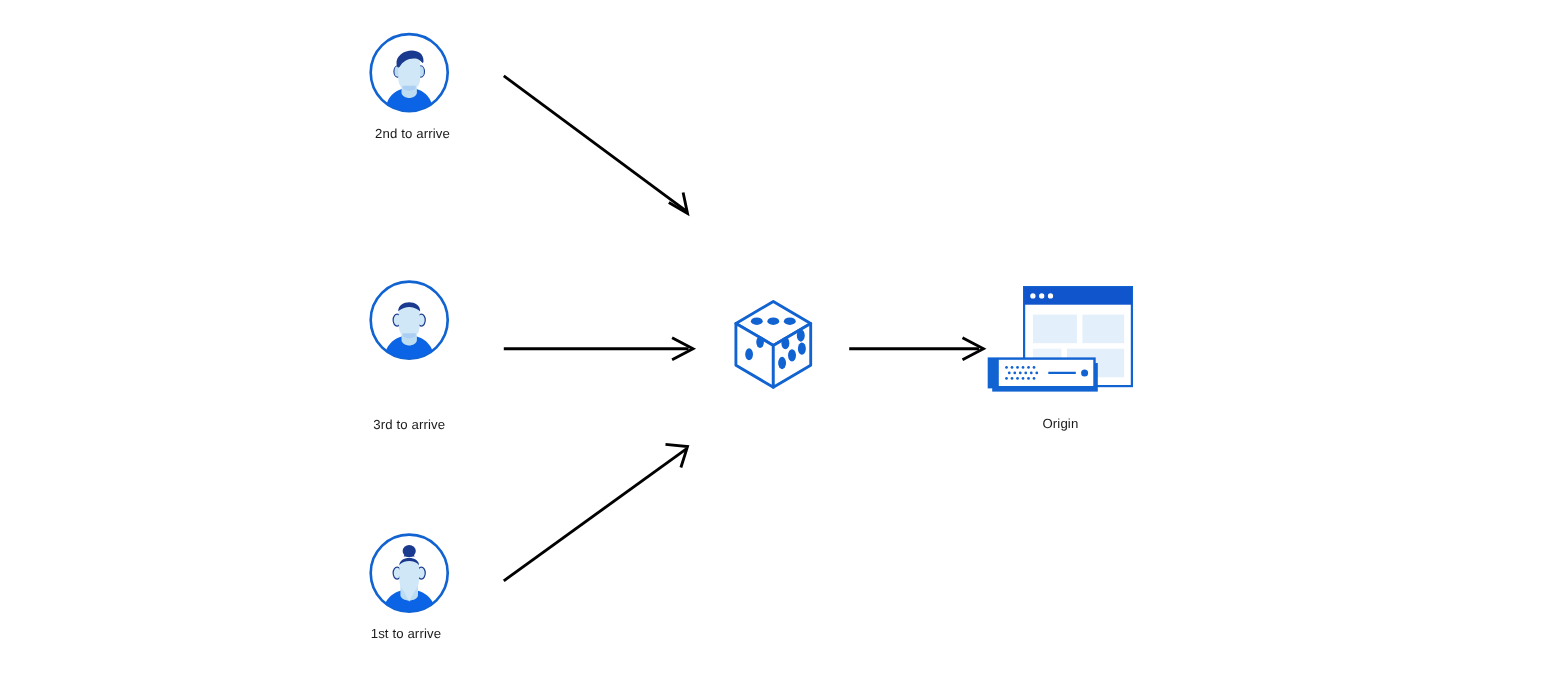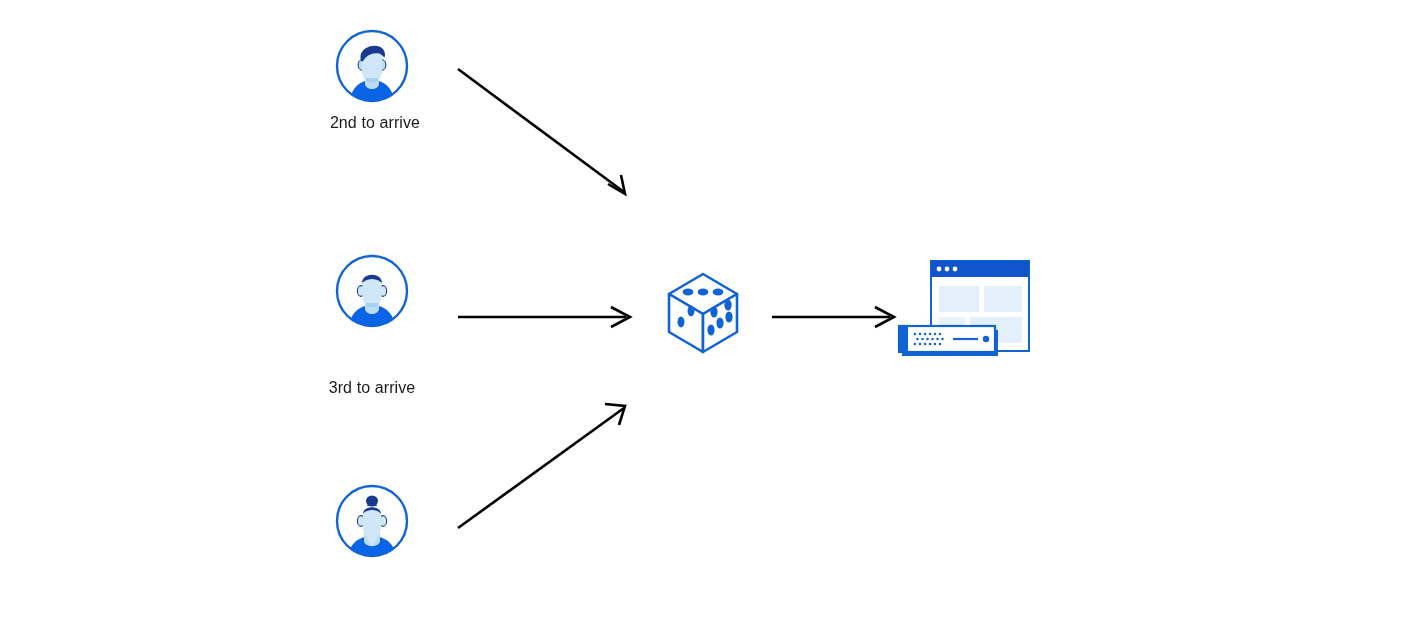--- a/index.html
+++ b/index.html
@@ -21,21 +21,21 @@
     width: 1405px;
     height: 633px;
   }
   .node {
     position: absolute;
   }
   .caption {
     position: absolute;
     text-align: center;
     font-family: "Liberation Sans", sans-serif;
-    font-size: 16px;
+    font-size: 12px;
     color: #1a1a1a;
     white-space: nowrap;
     letter-spacing: 0.1px;
   }
   .avatar-wrap { width: 76px; height: 76px; }
   .dice-wrap { width: 90px; height: 90px; }
   .origin-wrap { width: 140px; height: 110px; }
   .arrow-layer {
     position: absolute;
     left: 0; top: 0;
@@ -123,20 +123,21 @@
         <path d="M31 50 L38 64 L45 50 L45 46 L31 46 Z" fill="#cfe7f7"></path>
         <ellipse cx="27" cy="38" rx="3.6" ry="5.4" fill="#cfe7f7" stroke="#1a3a8f" stroke-width="1.1"></ellipse>
         <ellipse cx="49" cy="38" rx="3.6" ry="5.4" fill="#cfe7f7" stroke="#1a3a8f" stroke-width="1.1"></ellipse>
         <path d="M29 32 C29 21 47 21 47 32 L47 43 C47 52 43 56 38 56 C33 56 29 52 29 43 Z" fill="#cfe7f7"></path>
         <path d="M29 31 C29 22 47 22 47 31 C47 31 45 27 38 27 C31 27 29 31 29 31 Z" fill="#1a3a8f"></path>
         <ellipse cx="38" cy="18" rx="6" ry="5.5" fill="#1a3a8f"></ellipse>
         <path d="M33 23 C34 19 42 19 43 23 Z" fill="#1a3a8f"></path>
       </g>
     </svg>
   </div>
+  <div class="caption" style="left:269px; top:569px; width:200px;">1st to arrive</div>
 
   <div class="node dice-wrap" style="left:658px; top:268px;">
     <svg width="90" height="90" viewBox="0 0 90 90" xmlns="http://www.w3.org/2000/svg">
       <g fill="#ffffff" stroke="#1263d2" stroke-width="2.6" stroke-linejoin="round">
         <path d="M45 6 L79 26 L45 46 L11 26 Z"></path>
         <path d="M11 26 L45 46 L45 84 L11 64 Z"></path>
         <path d="M79 26 L79 64 L45 84 L45 46 Z"></path>
       </g>
       <g fill="#1263d2">
         <ellipse cx="30" cy="24" rx="5.4" ry="3.4"></ellipse>
@@ -190,14 +191,15 @@
           <circle cx="30" cy="89" r="1.25"></circle>
             <circle cx="35" cy="89" r="1.25"></circle>
           <circle cx="40" cy="89" r="1.25"></circle>
             <circle cx="45" cy="89" r="1.25"></circle>
         </g>
         <line x1="58" y1="84" x2="83" y2="84" stroke="#1263d2" stroke-width="2.2"></line>
         <circle cx="91" cy="84" r="3.2" fill="#1263d2"></circle>
       </g>
     </svg>
   </div>
+  <div class="caption" style="left:884px; top:378px; width:160px;">Origin</div>
 
 </div>
 
 </body></html>

